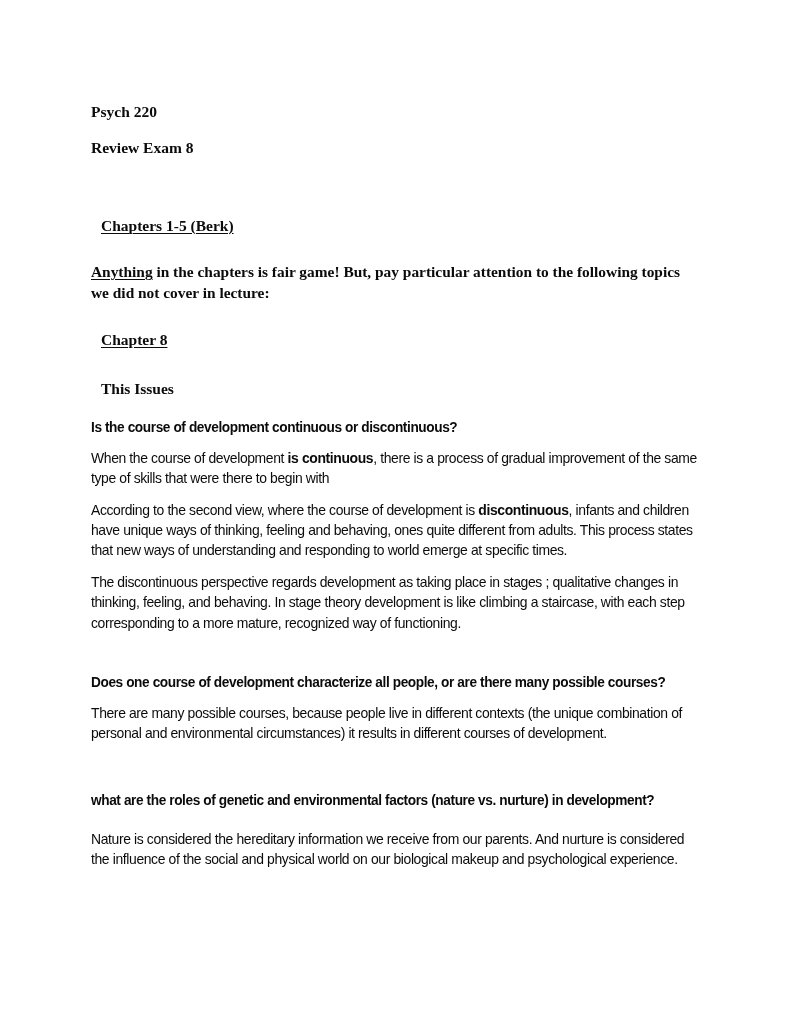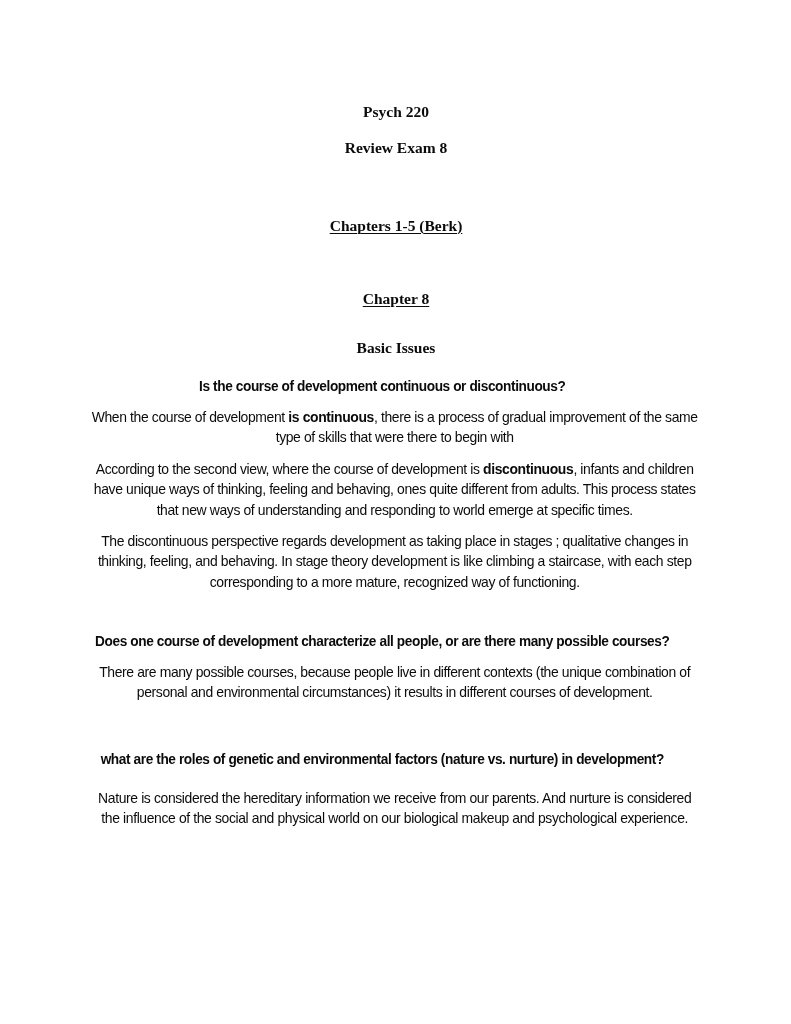--- a/index.html
+++ b/index.html
@@ -16,21 +16,20 @@
     font-kerning: normal;
     -webkit-font-smoothing: antialiased;
   }
   
   .doc {
     position: absolute;
     left: 91px;
     top: 104px;
     width: 610px;
     color: #0b0b0b;
-    text-align: center;
   }
   .hdr-line {
     font-family: "Liberation Serif", "DejaVu Serif", serif;
     font-weight: bold;
     font-size: 15.5px;
     margin: 0 0 20px 0;
     line-height: 1.05;
   }
   .gap-lg { height: 30px; }
   .gap-md { height: 18px; }
@@ -101,30 +100,31 @@
     <p class="hdr-line">Review Exam 8</p>
 
     <div class="gap-lg"></div>
 
     <p class="sec-head">
       <span class="u">Chapters 1-5 (Berk)</span>
     </p>
 
     <div class="gap-md"></div>
 
+    <p class="serif-para"><span class="u">Anything</span><span> in the chapters is fair game! But, pay particular attention to the following topics we did not cover in lecture:</span></p>
 
     <div class="gap-md"></div>
 
     <p class="sec-head">
       <span class="u">Chapter 8</span>
     </p>
 
     <div class="gap-sm"></div>
 
-    <p class="sec-head">Basic Issues</p>
+    <p class="sec-head">This Issues</p>
 
     <div class="gap-sm"></div>
 
     <p class="sans-sub blk">Is the course of development continuous or discontinuous?</p>
 
     <p class="sans-para blk"><span>When the course of development </span><b>is continuous</b><span>, there is a process of gradual improvement of the same type of skills that were there to begin with</span></p>
 
     <p class="sans-para blk"><span>According to the second view, where the course of development is </span><b>discontinuous</b><span>, infants and children have unique ways of thinking, feeling and behaving, ones quite different from adults. This process states that new ways of understanding and responding to world emerge at specific times.</span></p>
 
     <p class="sans-para blk"><span>The discontinuous perspective regards development as taking place in stages ; qualitative changes in thinking, feeling, and behaving. In stage theory development is like climbing a staircase, with each step corresponding to a more mature, recognized way of functioning.</span></p>

